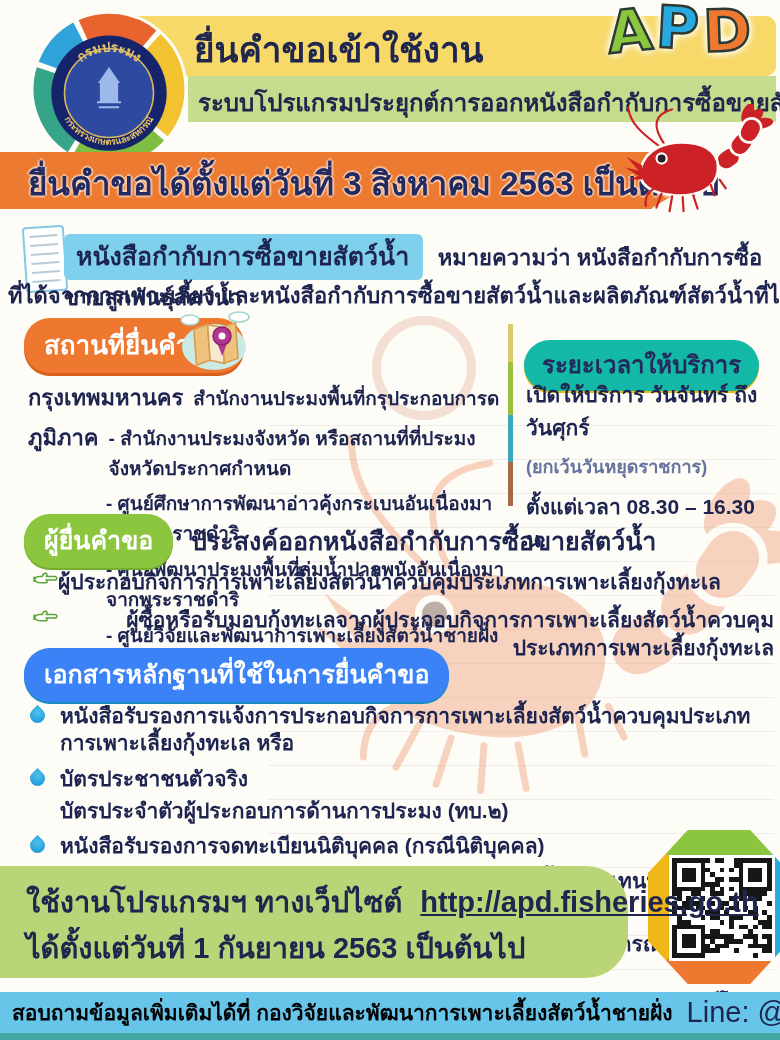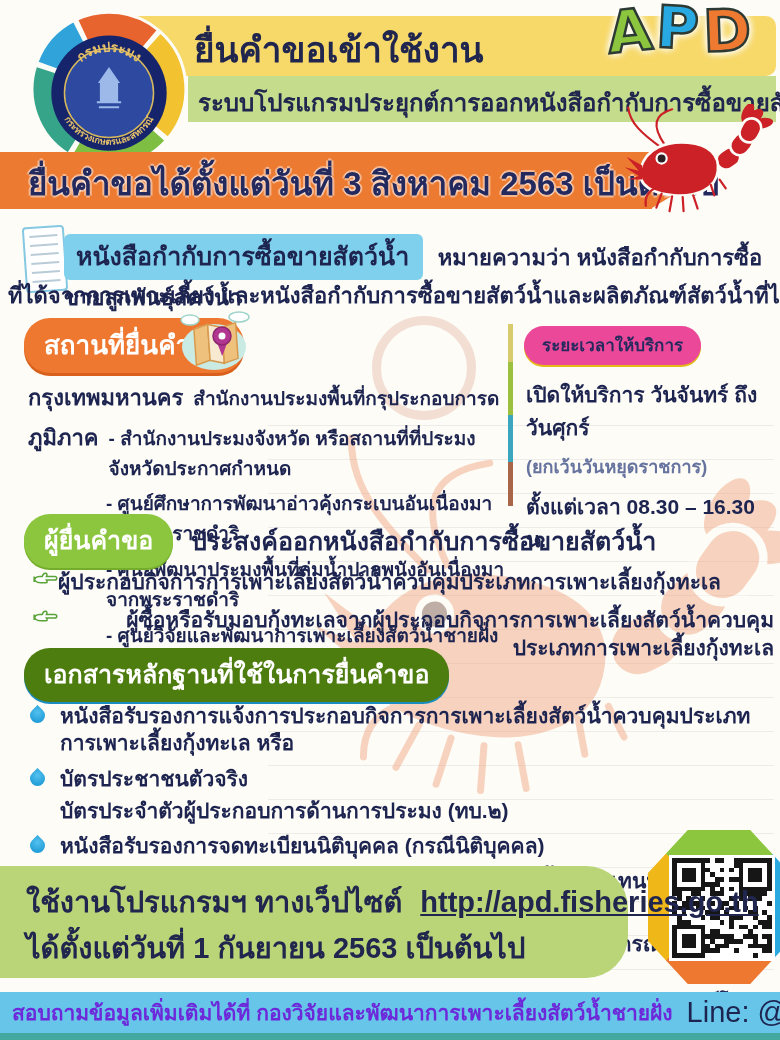--- a/index.html
+++ b/index.html
@@ -38,24 +38,24 @@
   .doc-icon i{display:block;margin:7px 5px 0 5px;height:2px;background:#b9cbd6;}
   .def-line1{position:absolute;left:64px;top:234px;width:714px;}
   .term-chip{display:inline-block;background:#7fd0ec;border-radius:6px;padding:2px 14px 4px 12px;
     font-size:25px;font-weight:bold;color:#1d2450;}
   .def-meaning{font-size:22px;font-weight:bold;color:#1d2450;margin-left:10px;}
   .def-line2{position:absolute;left:8px;top:278px;width:770px;font-size:22px;font-weight:bold;color:#1d2450;white-space:nowrap;}
 
   
   .badge{display:inline-block;border-radius:26px;padding:6px 20px 8px 20px;font-weight:bold;color:#fff;}
   .loc-badge{position:absolute;left:24px;top:318px;background:#ee7830;box-shadow:0 3px 0 #d8601c;font-size:26px;}
-  .time-badge{position:absolute;left:524px;top:326px;background:#ec4899;box-shadow:0 2px 0 #e3ba17;
-    color:#252a5e;font-size:17px;padding:5px 18px 7px 18px;}
+  .time-badge{position:absolute;left:524px;top:340px;background:#14b8a6;box-shadow:0 2px 0 #e3ba17;
+    color:#252a5e;font-size:24px;padding:5px 18px 7px 18px;}
   .applicant-badge{position:absolute;left:24px;top:514px;background:#8cc63e;box-shadow:0 2px 0 #74ad2b;font-size:25px;}
-  .docs-badge{position:absolute;left:24px;top:648px;background:#4d7c0f;box-shadow:0 2px 0 #1b8cc0;font-size:25px;}
+  .docs-badge{position:absolute;left:24px;top:648px;background:#3b82f6;box-shadow:0 2px 0 #1b8cc0;font-size:25px;}
 
   .map-icon{position:absolute;left:178px;top:310px;width:72px;height:64px;}
 
   
   .loc-body{position:absolute;left:28px;top:380px;width:478px;color:#1d2450;}
   .loc-row{display:flex;align-items:baseline;margin-bottom:5px;}
   .loc-label{font-size:22px;font-weight:bold;margin-right:10px;white-space:nowrap;}
   .loc-text{font-size:19px;font-weight:bold;}
   .loc-sub{font-size:19px;font-weight:bold;margin-left:78px;margin-bottom:6px;}
 
@@ -98,21 +98,21 @@
 
   
   .web-banner{position:absolute;left:0;top:866px;width:628px;height:112px;background:#b9d578;border-radius:0 42px 42px 0;}
   .web-line1{position:absolute;left:26px;top:879px;font-size:29px;font-weight:bold;color:#20264e;white-space:nowrap;}
   .web-url{text-decoration:underline;color:#20264e;margin-left:10px;}
   .web-line2{position:absolute;left:26px;top:925px;font-size:29px;font-weight:bold;color:#20264e;white-space:nowrap;}
 
   
   .footer{position:absolute;left:0;top:992px;width:780px;height:41px;background:#67c5ea;
     display:flex;align-items:center;padding-left:12px;box-sizing:border-box;}
-  .footer-text{font-size:21px;font-weight:bold;color:#6d28d9;white-space:nowrap;}
+  .footer-text{font-size:21px;font-weight:bold;color:#000000;white-space:nowrap;}
   .footer-line{font-size:29px;color:#1d2450;margin-left:14px;white-space:nowrap;}
   .bottom-strip{position:absolute;left:0;top:1033px;width:780px;height:7px;background:#43a9a0;}
 </style>
 </head>
 <body>
 
 <div class="poster">
 
   <div class="wm-lines"></div>
   <div class="wm-stamp"></div>

